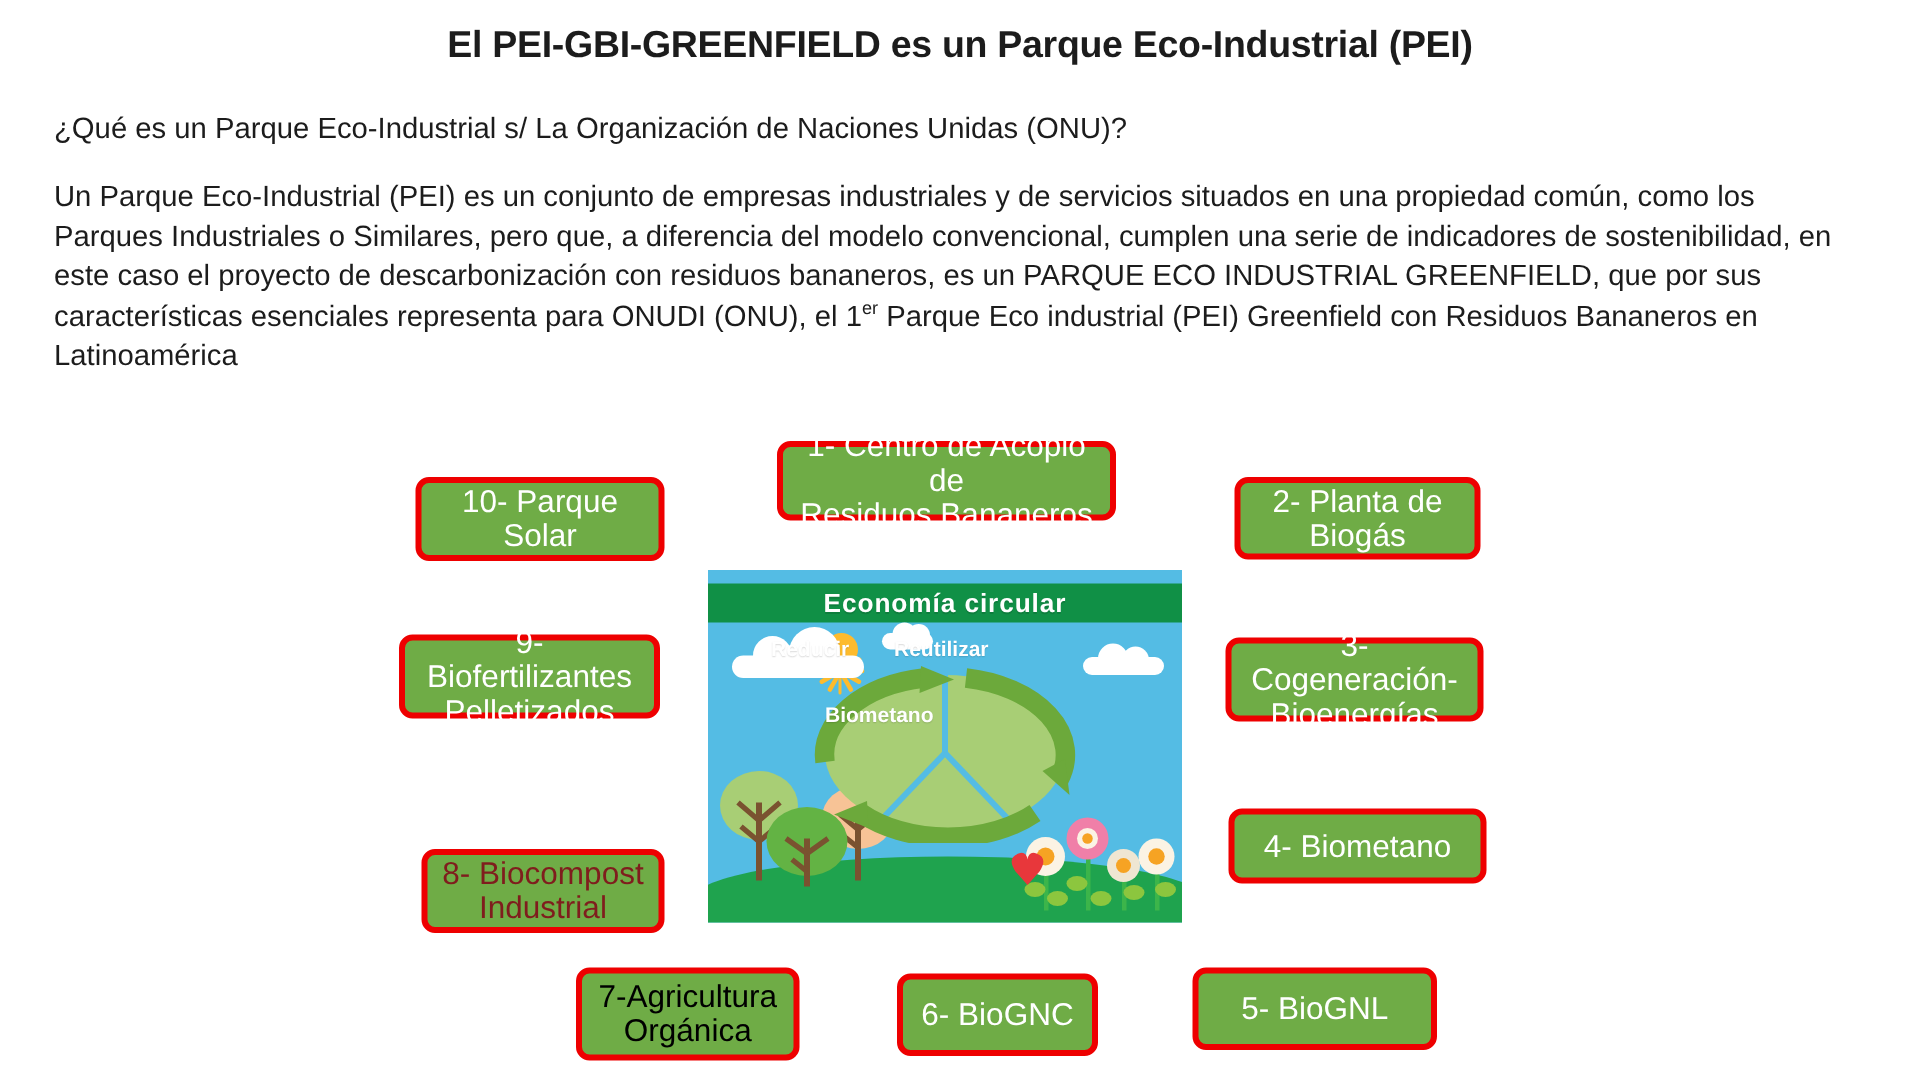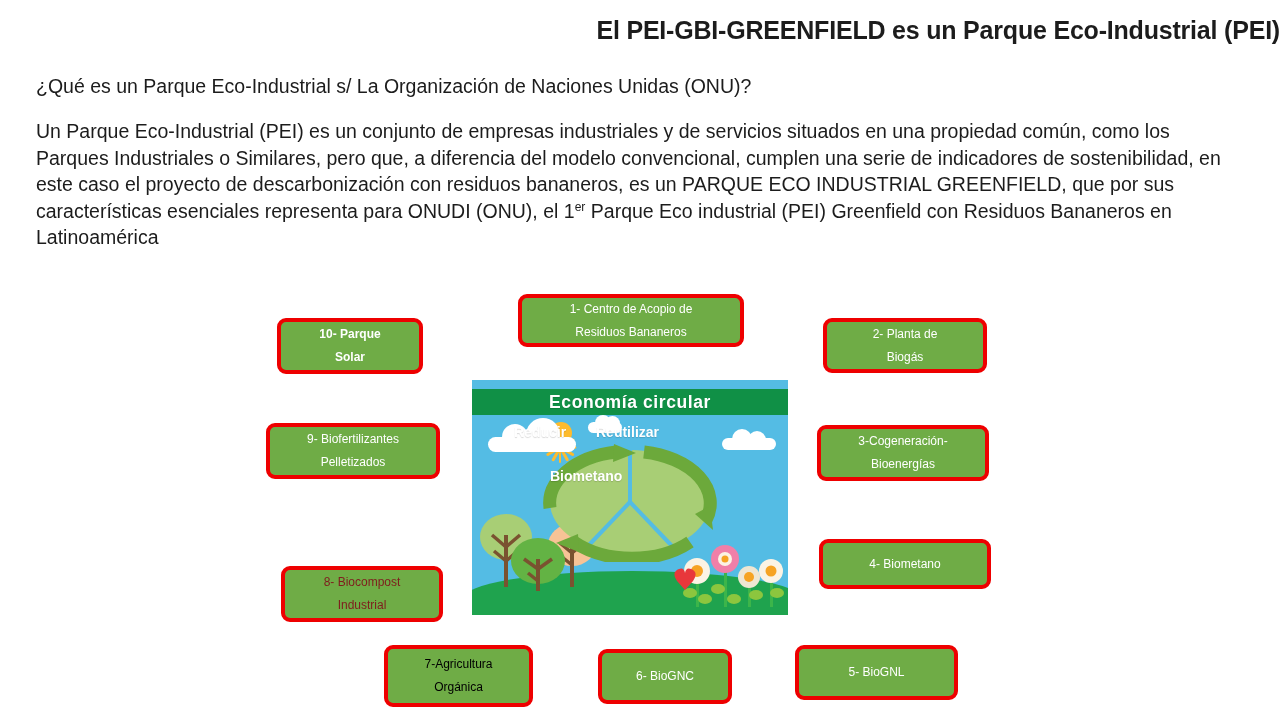--- a/index.html
+++ b/index.html
@@ -15,21 +15,21 @@
     font-family: "Liberation Sans", sans-serif;
     color: #262626;
   }
 
   
   #slide-title {
     position: absolute;
     left: 0;
     top: 16px;
     width: 1280px;
-    text-align: right;
+    text-align: center;
     font-size: 25px;
     font-weight: bold;
     letter-spacing: -0.2px;
     color: #1c1c1c;
   }
   #question-line {
     position: absolute;
     left: 36px;
     top: 73px;
     width: 1210px;
@@ -53,21 +53,21 @@
   }
 
   
   .node-box {
     position: absolute;
     box-sizing: border-box;
     background: #6FAC46;
     border: 4px solid #0c4a6e;
     border-radius: 9px;
     color: #ffffff;
-    font-size: 12px;
+    font-size: 21px;
     line-height: 23px;
     display: flex;
     align-items: center;
     justify-content: center;
     text-align: center;
     padding: 2px 6px;
     white-space: pre-line;
   }
 
   
@@ -275,14 +275,14 @@
 Bioenergías</div>
 <div class="node-box" id="box-node-4" style="left: 819px; top: 539px; width: 172px; height: 50px; background: rgb(111, 172, 70); border-color: rgb(238, 0, 0); color: rgb(255, 255, 255);">4- Biometano</div>
 <div class="node-box" id="box-node-5" style="left: 795px; top: 645px; width: 163px; height: 55px; background: rgb(111, 172, 70); border-color: rgb(238, 0, 0); color: rgb(255, 255, 255);">5- BioGNL</div>
 <div class="node-box" id="box-node-6" style="left: 598px; top: 649px; width: 134px; height: 55px; background: rgb(111, 172, 70); border-color: rgb(238, 0, 0); color: rgb(255, 255, 255);">6- BioGNC</div>
 <div class="node-box" id="box-node-7" style="left: 384px; top: 645px; width: 149px; height: 62px; background: rgb(111, 172, 70); border-color: rgb(238, 0, 0); color: #000000;">7-Agricultura
 Orgánica</div>
 <div class="node-box" id="box-node-8" style="left: 281px; top: 538px; width: 162px; height: 56px; background: rgb(111, 172, 70); border-color: rgb(238, 0, 0); color: #7f1d1d; margin-top: 28px;">8- Biocompost
 Industrial</div>
 <div class="node-box" id="box-node-9" style="left: 266px; top: 423px; width: 174px; height: 56px; background: rgb(111, 172, 70); border-color: rgb(238, 0, 0); color: rgb(255, 255, 255); text-align: center;">9- Biofertilizantes
 Pelletizados</div>
-<div class="node-box" id="box-node-10" style="left: 277px; top: 318px; width: 146px; height: 56px; background: rgb(111, 172, 70); border-color: rgb(238, 0, 0); color: rgb(255, 255, 255); font-weight: bold;">10- Parque
+<div class="node-box" id="box-node-10" style="left: 277px; top: 318px; width: 166px; height: 56px; background: rgb(111, 172, 70); border-color: rgb(238, 0, 0); color: rgb(255, 255, 255);">10- Parque
 Solar</div>
 
 </body></html>

